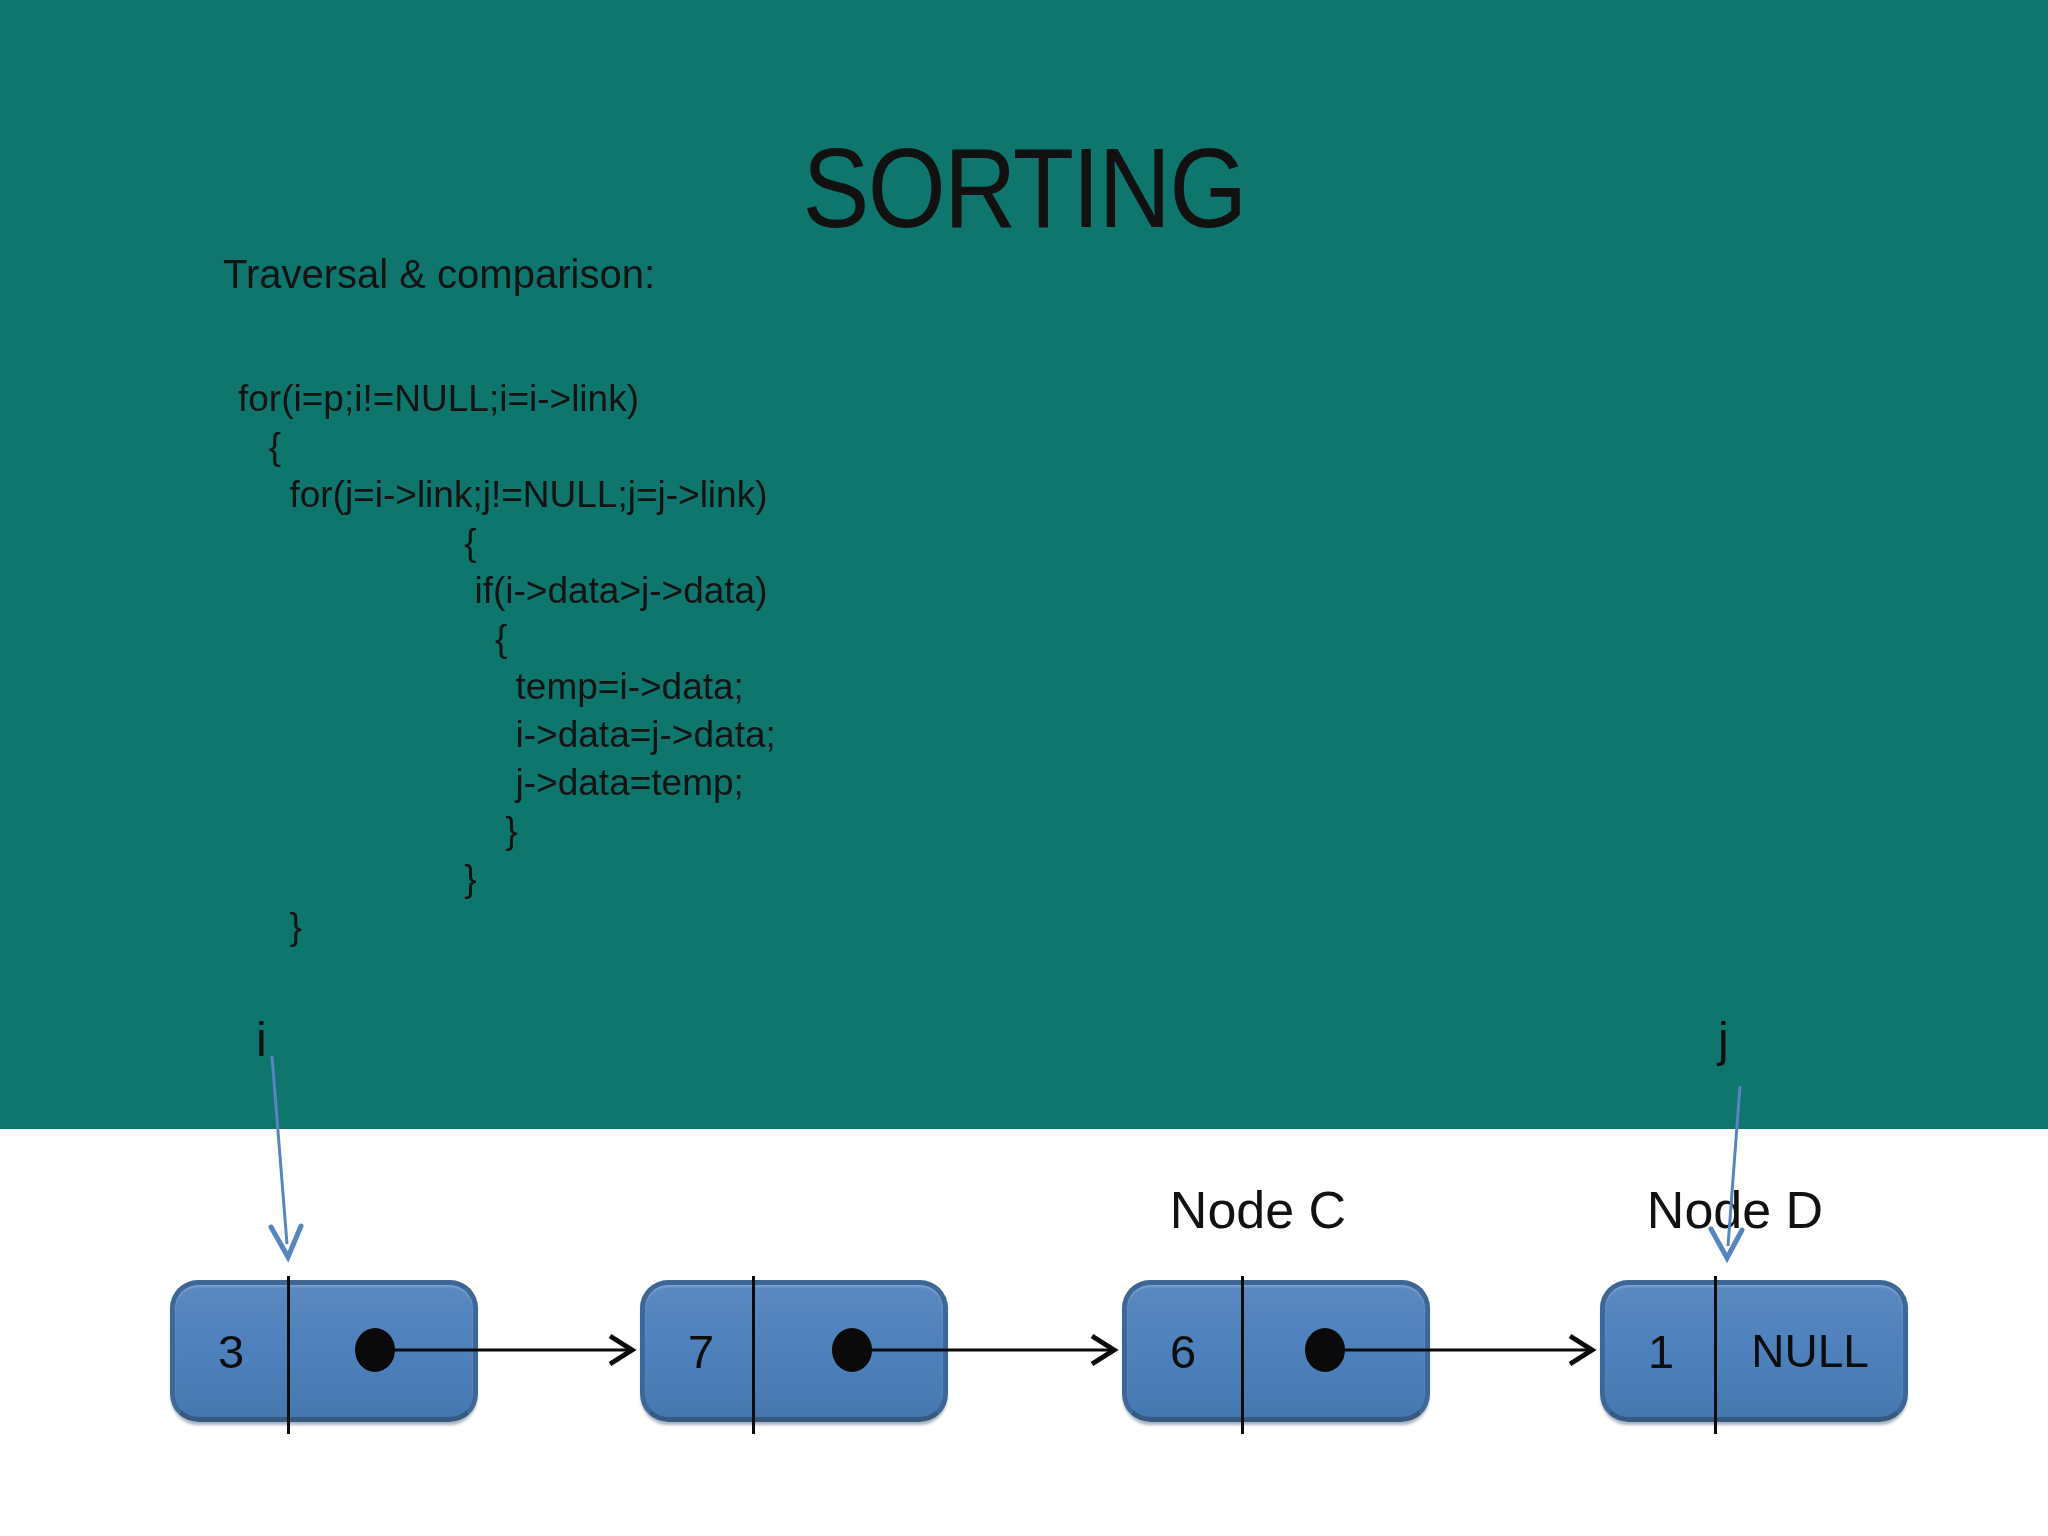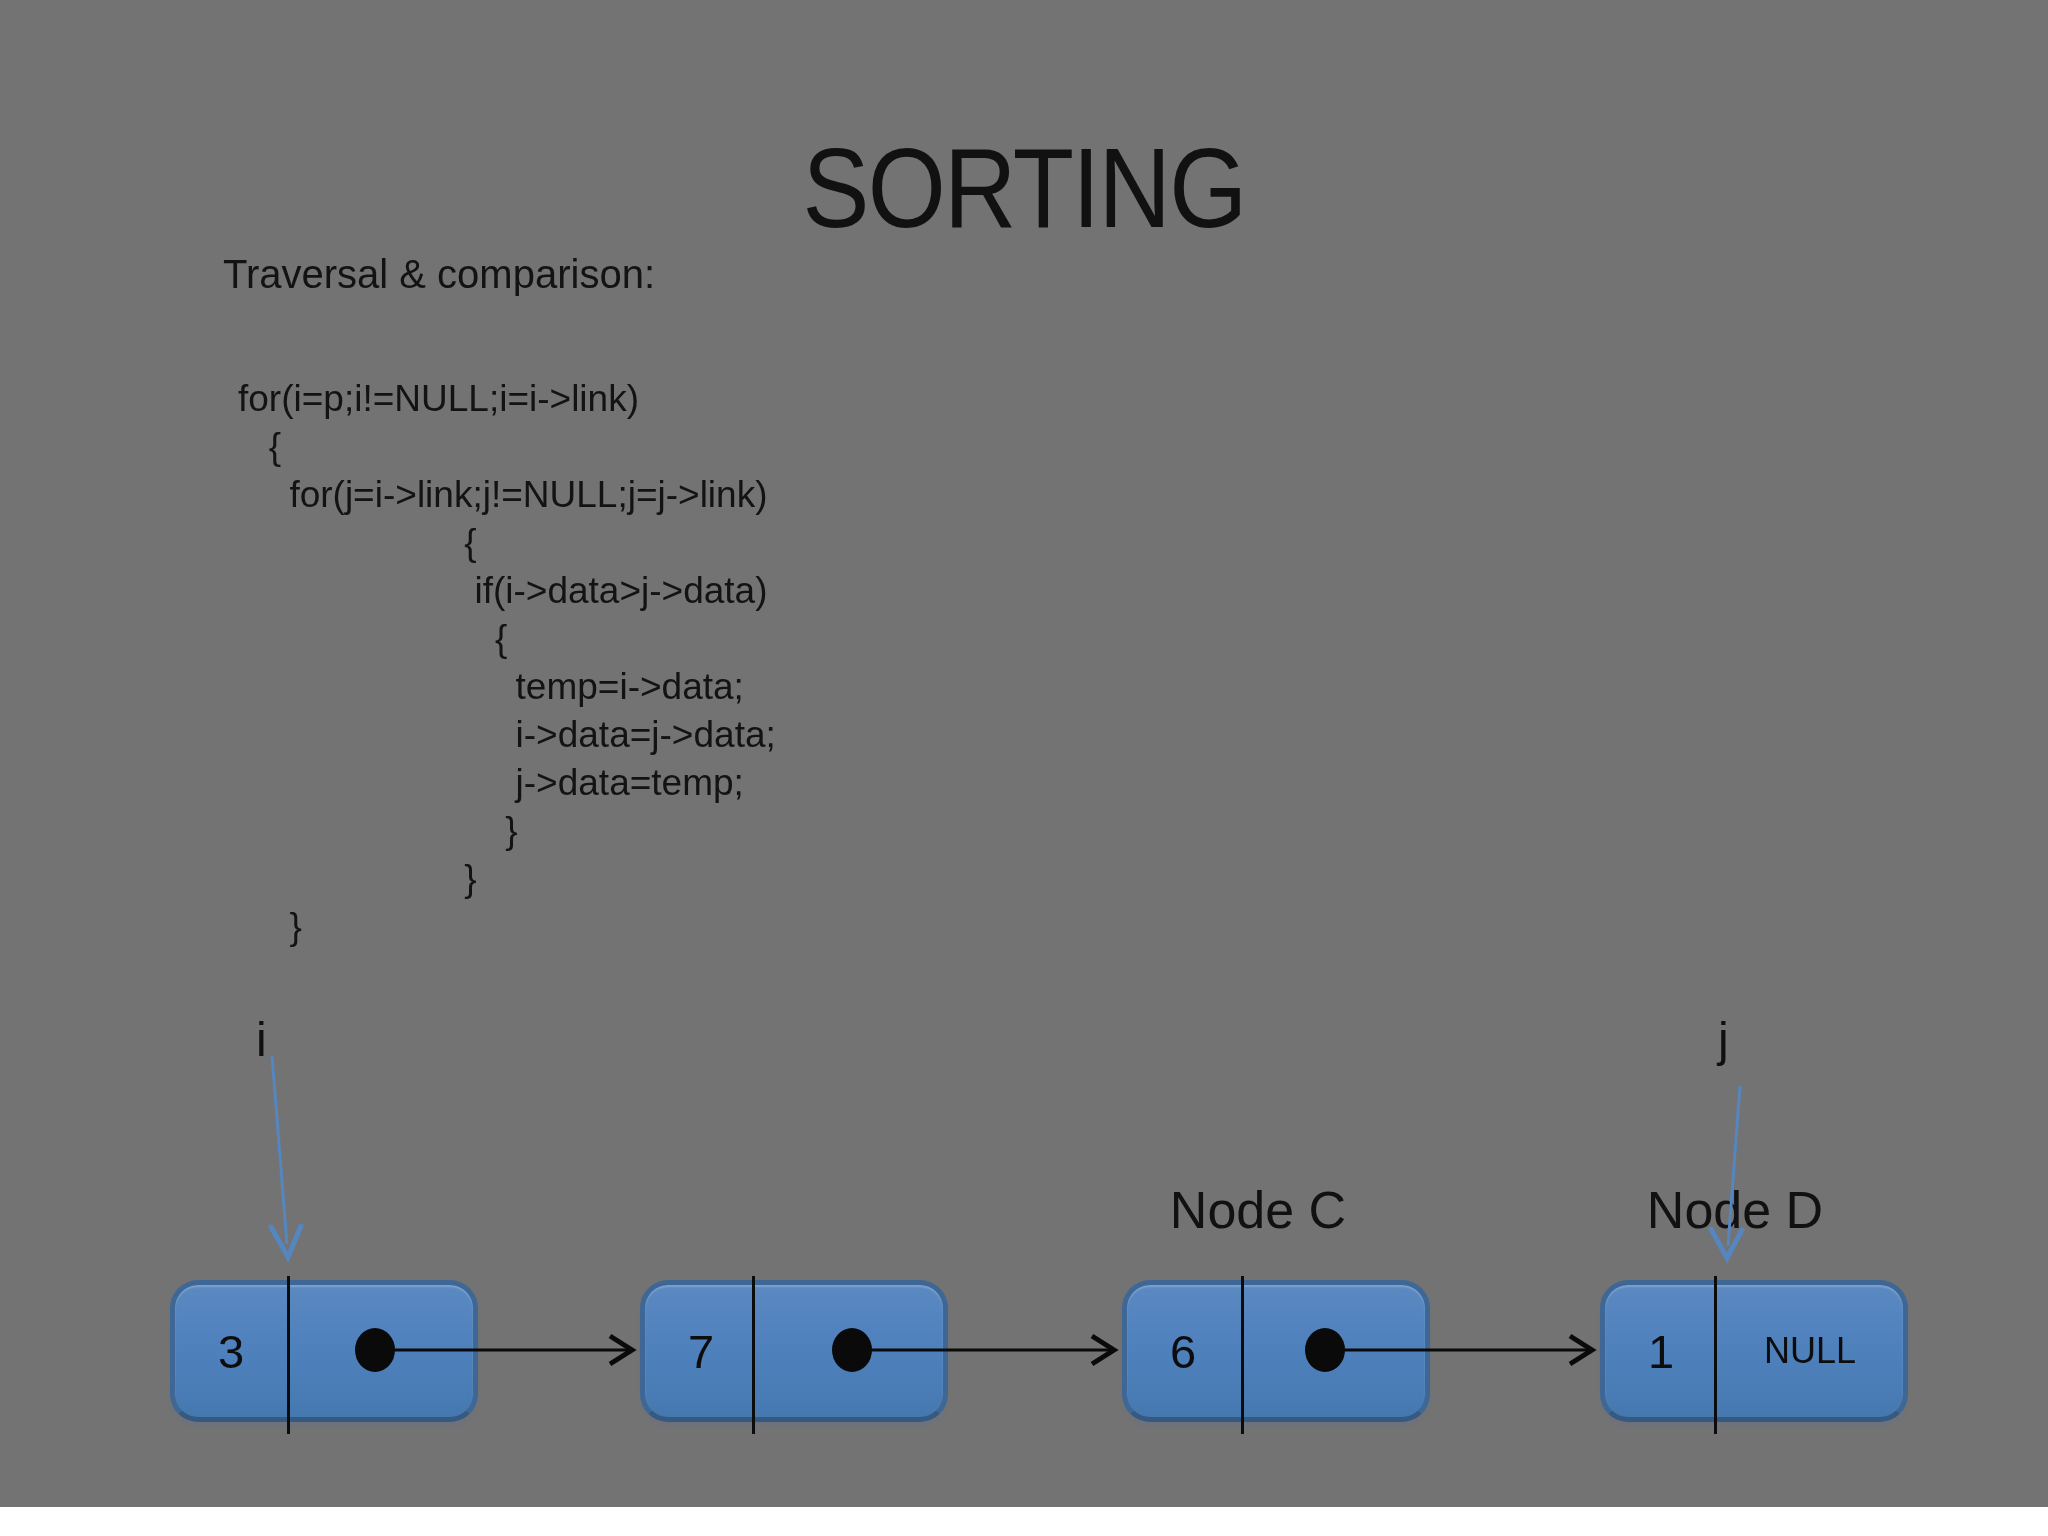--- a/index.html
+++ b/index.html
@@ -5,22 +5,22 @@
   html, body { margin: 0; padding: 0; }
   body {
     width: 2048px; height: 1536px;
     background: #ffffff;
     font-family: "Liberation Sans", sans-serif;
     color: #141414;
     overflow: hidden;
   }
   .slide {
     position: relative;
-    width: 2048px; height: 1507px;
-    background: #737373;
+    width: 2048px; height: 1129px;
+    background: #0f766e;
   }
   .title {
     position: absolute;
     left: 0; top: 122px;
     width: 2048px;
     text-align: center;
     font-size: 114px;
     font-weight: 400;
     letter-spacing: -2px;
     transform: scaleX(0.88);
@@ -79,21 +79,21 @@
   .node-d { left: 1600px; }
   .data-cell {
     width: 112px;
     display: flex; align-items: center; justify-content: center;
     font-size: 47px;
     color: #0d0d0d;
   }
   .link-cell {
     flex: 1;
     display: flex; align-items: center; justify-content: center;
-    font-size: 36px;
+    font-size: 46px;
     color: #0d0d0d;
   }
   .divider {
     position: absolute;
     top: 1276px;
     width: 3px; height: 158px;
     background: #0c0c0c;
   }
   .div-a { left: 287px; }
   .div-b { left: 752px; }

